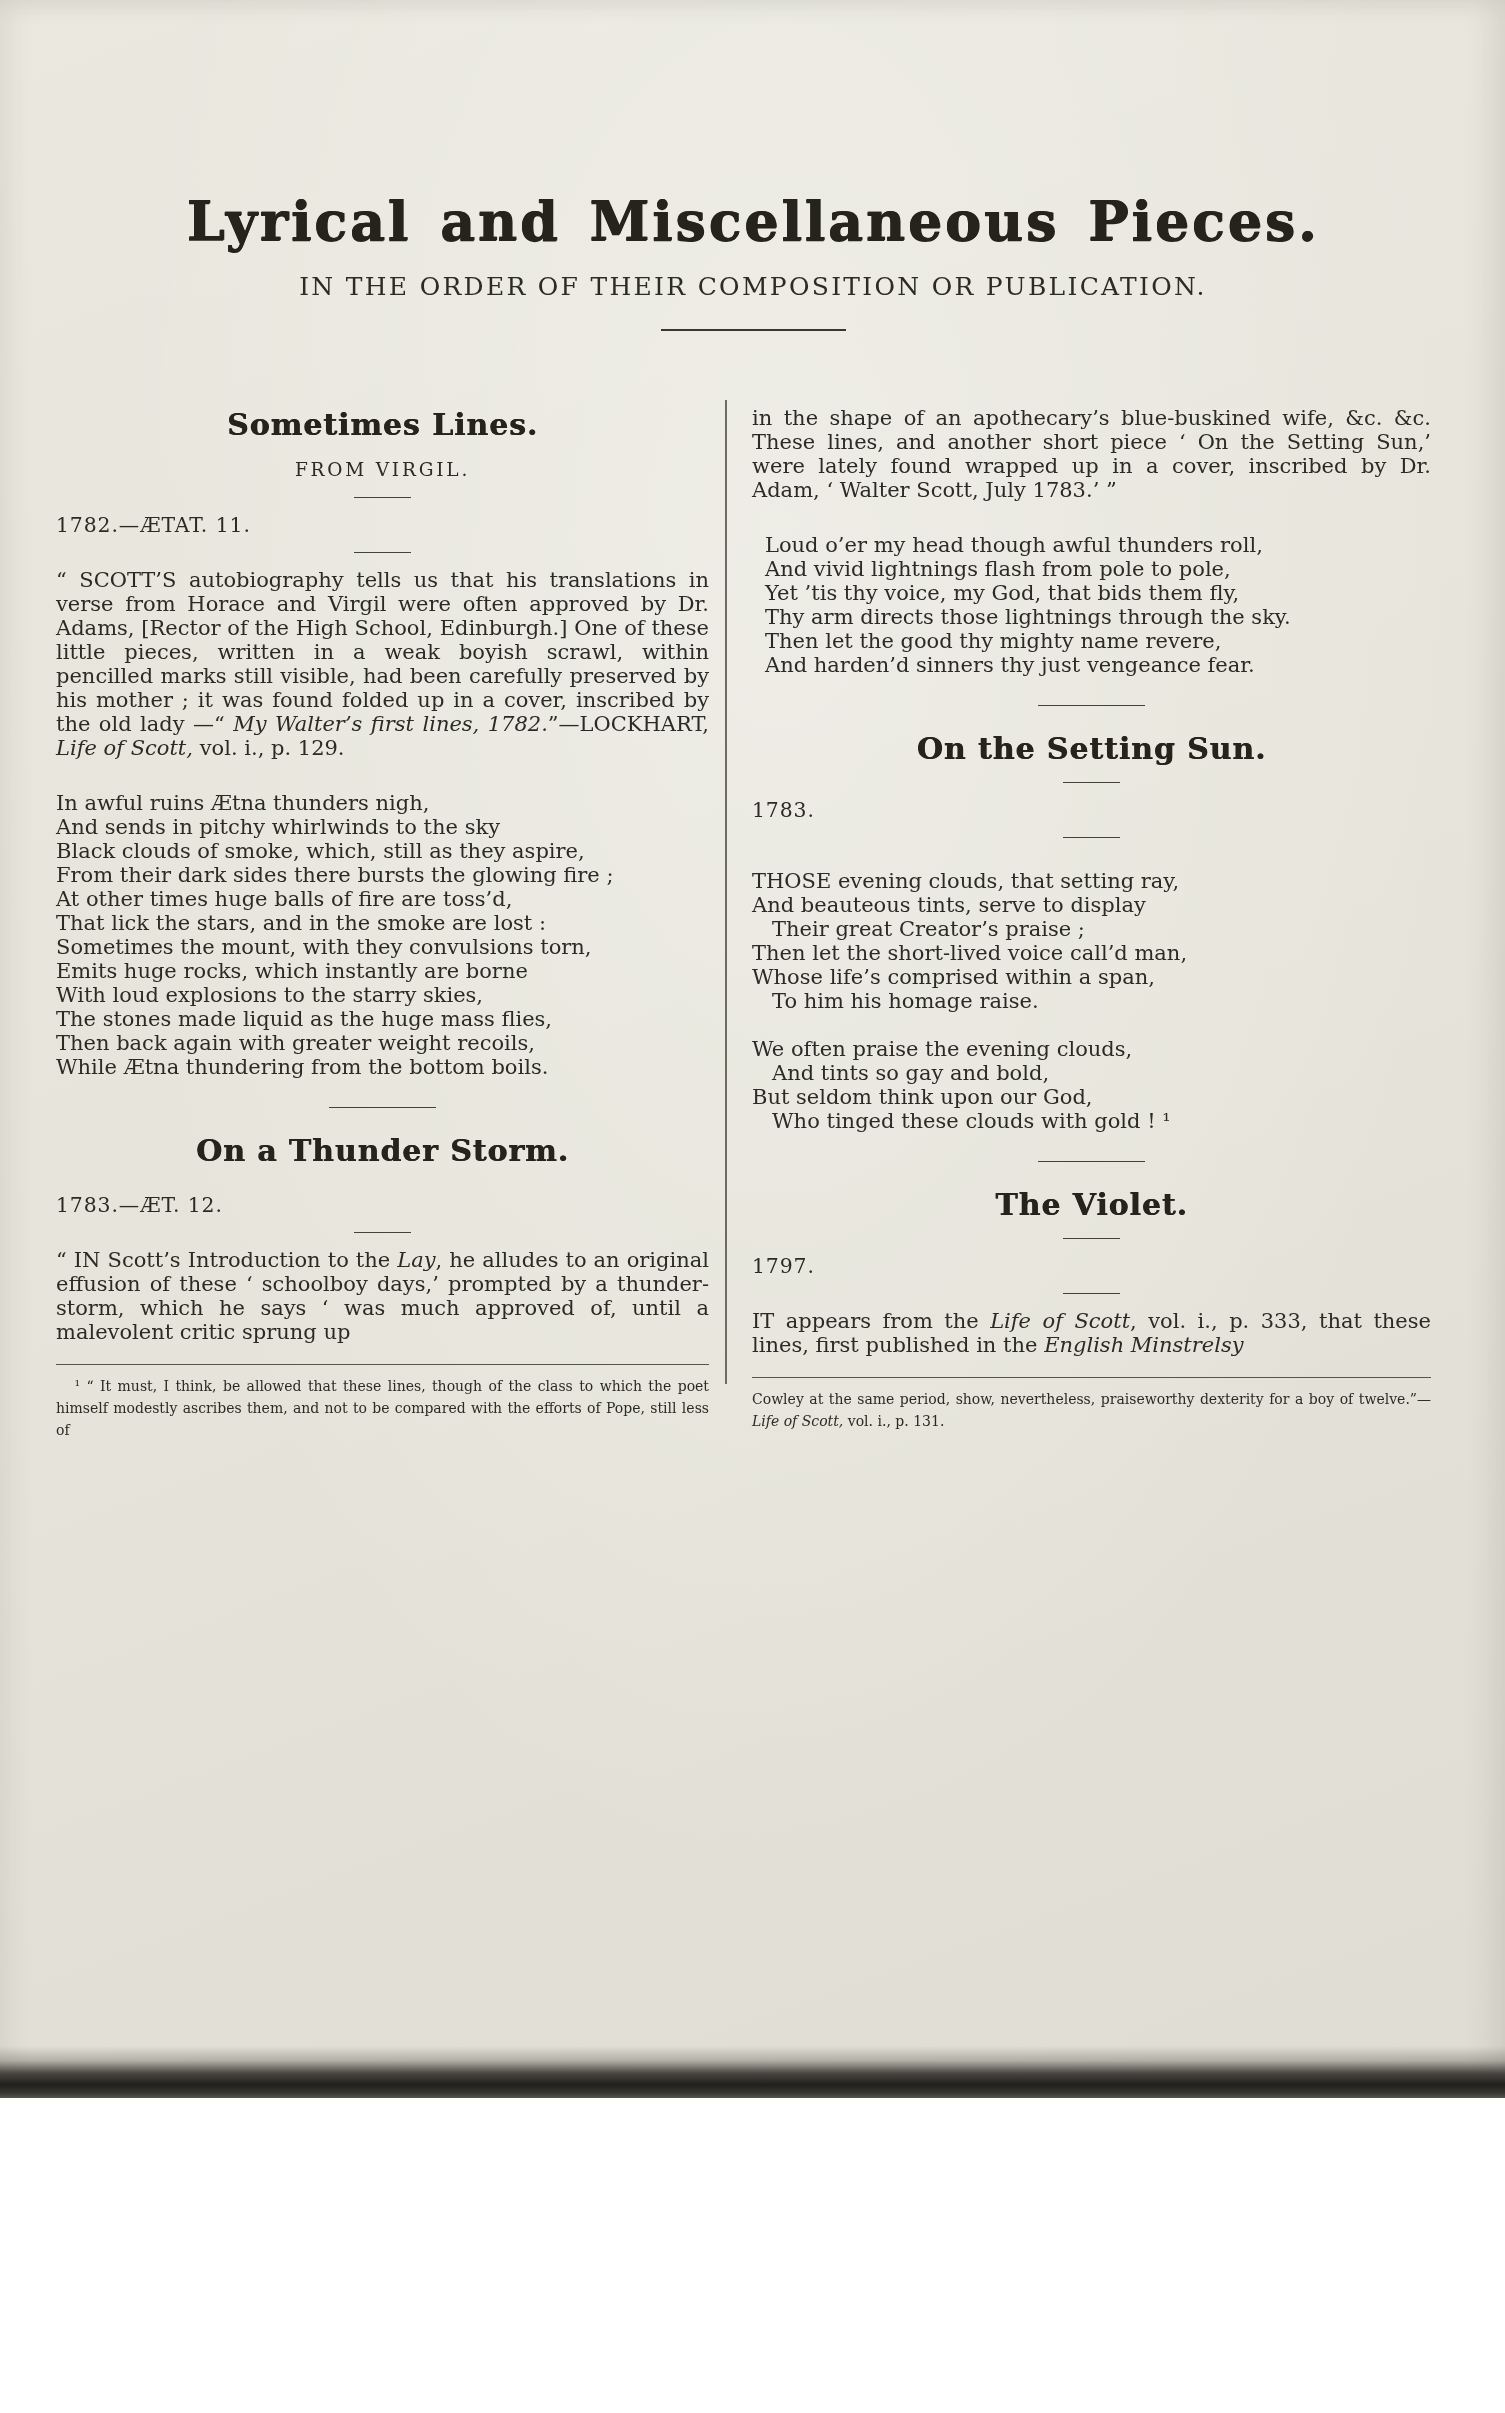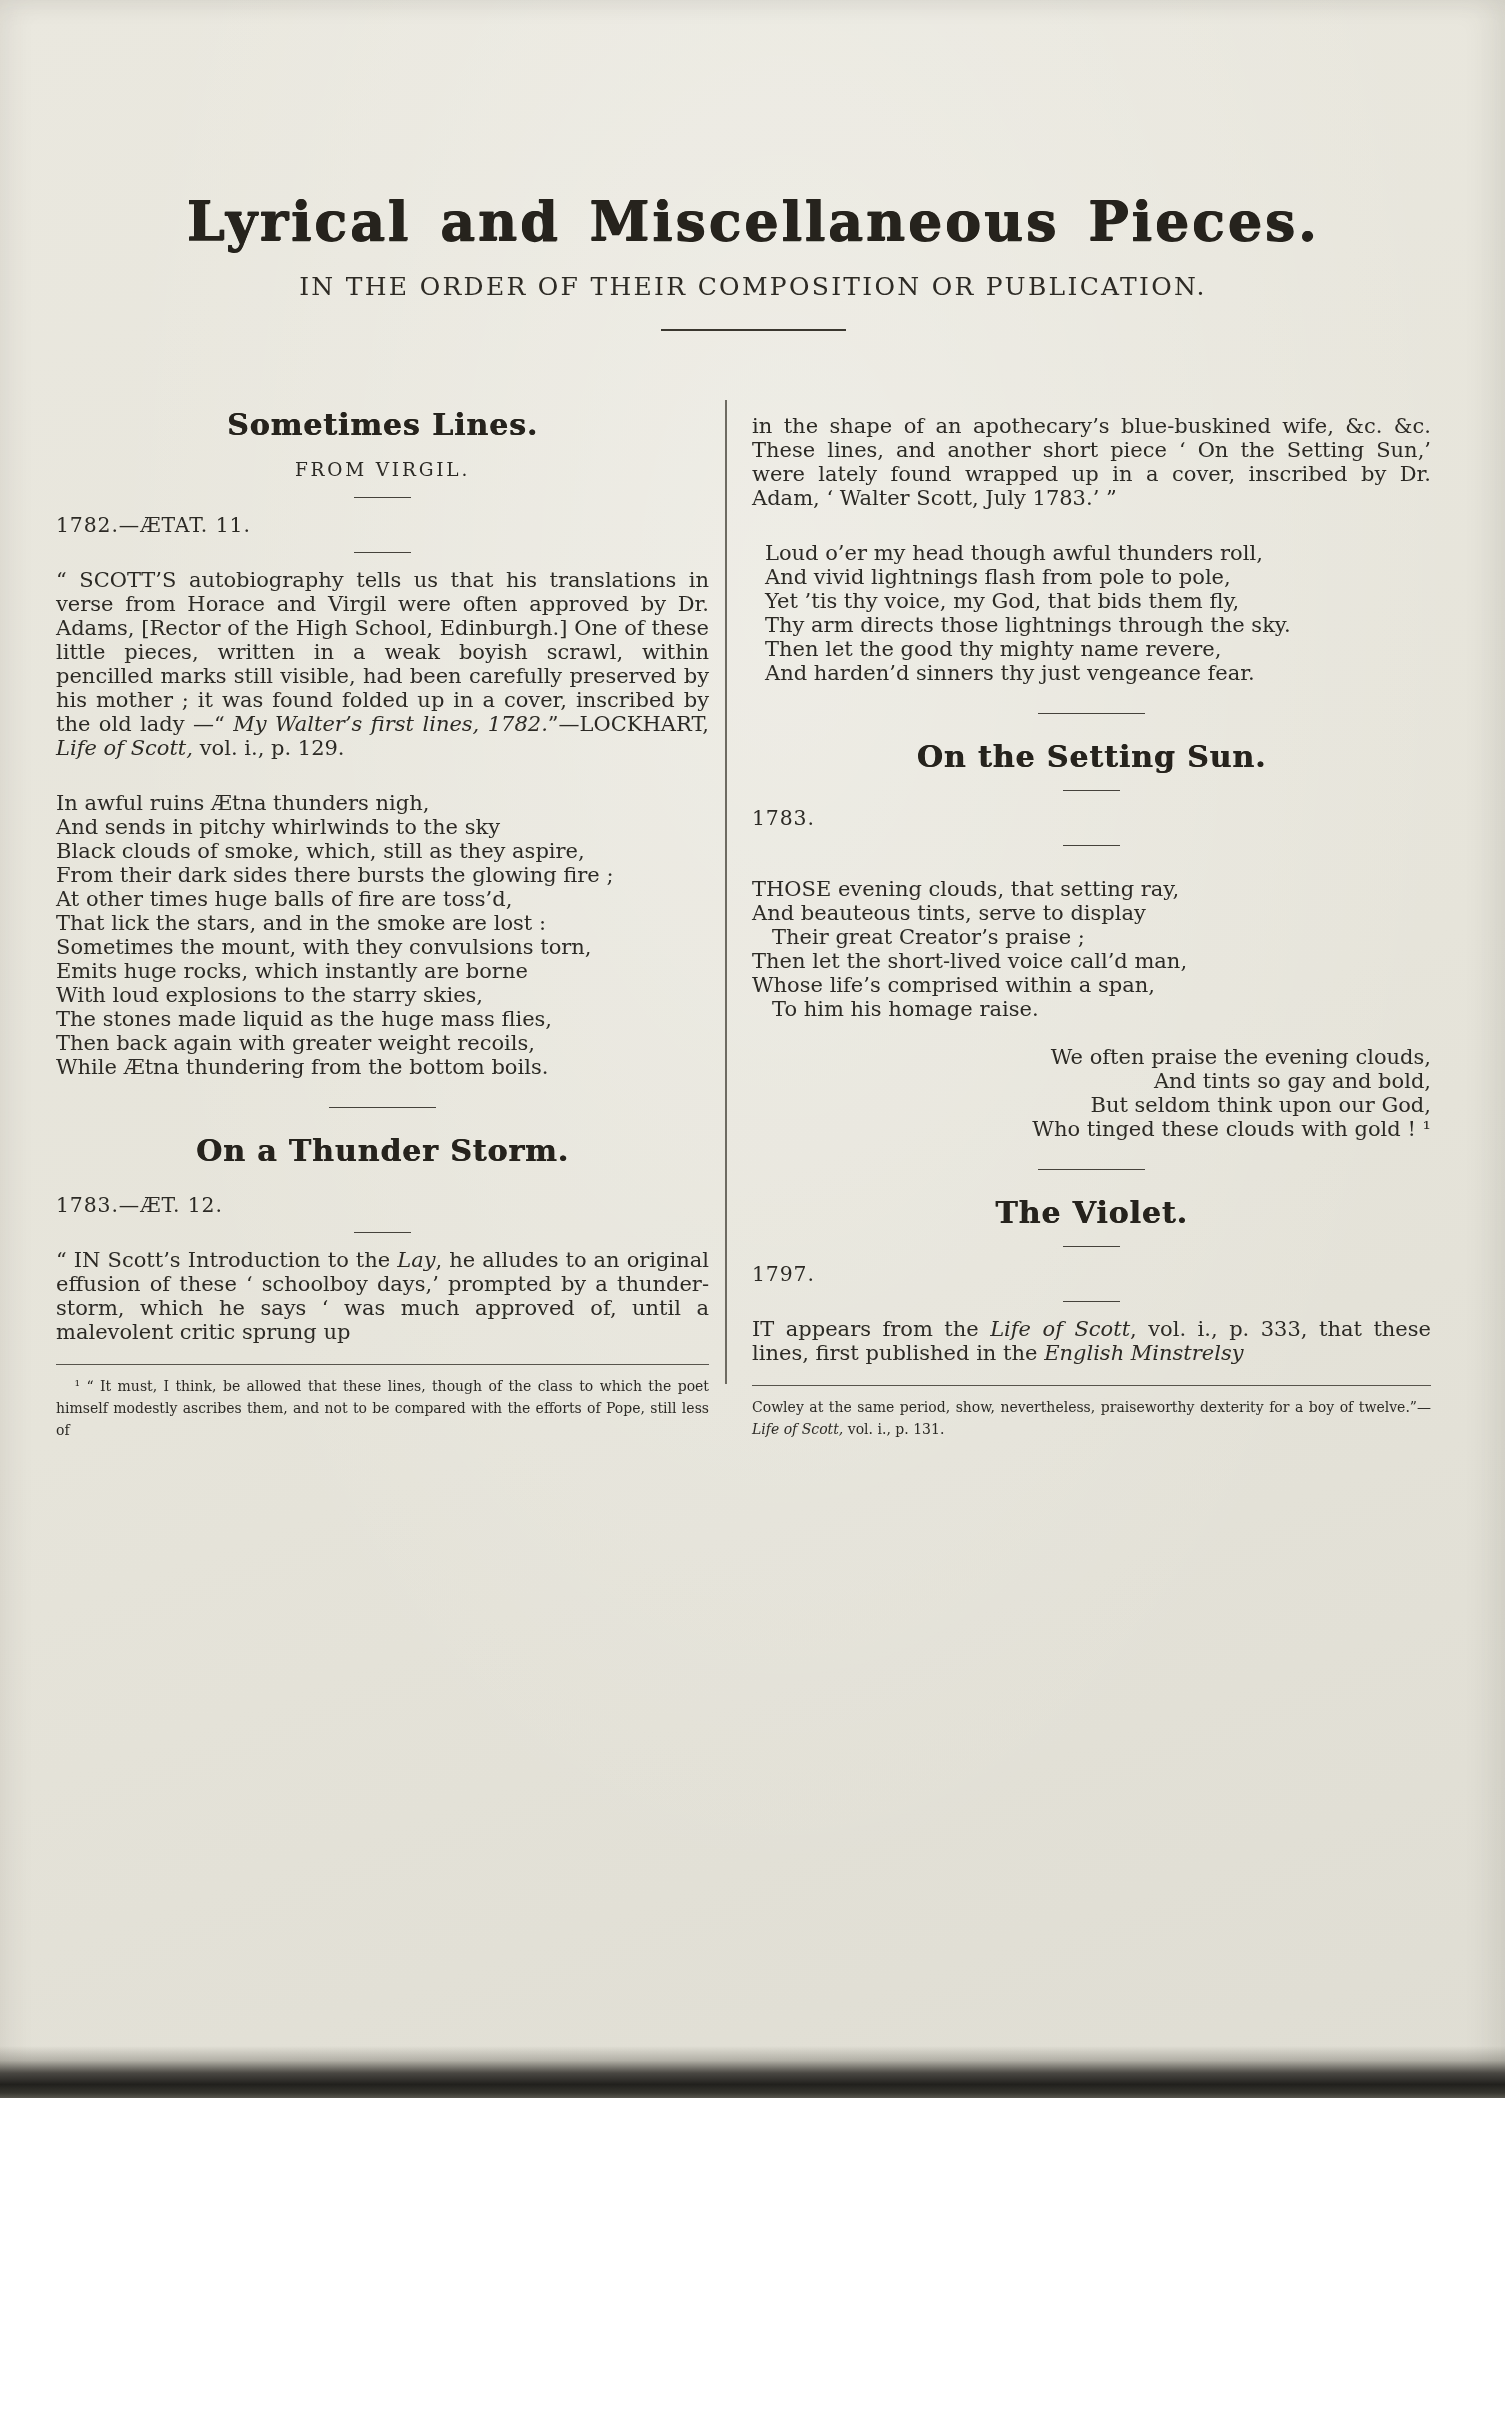--- a/index.html
+++ b/index.html
@@ -42,21 +42,21 @@
   .subheading { text-align: center; font-size: 18.5px; letter-spacing: 2.8px; margin-top: 15px; }
   .date-line  { font-size: 20.4px; letter-spacing: 0.9px; }
   .date-line.mt { margin-top: 24px; }
 
   .rule-sm { width: 57px;  border-top: 1.9px solid #45423b; margin: 15px auto; }
   .rule-md { width: 107px; border-top: 1.9px solid #45423b; margin: 28px auto 24px; }
 
   .prose { margin: 15px 0 0; text-align: justify; }
   .poem  { margin-top: 31px; }
   .poem.indent { padding-left: 13px; }
-  .poem.stanza-gap { margin-top: 24px; text-align: right; }
+  .poem.stanza-gap { margin-top: 24px; }
   .poem-line { white-space: pre-wrap; }
 
   .footnote-block { margin-top: 20.4px; }
   .fn-rule { border-top: 1.4px solid #57544c; margin: 0 0 9.3px; }
   .footnote { margin: 0; font-size: 14px; line-height: 22px; text-align: justify; }
   .footnote.indent-first { text-indent: 18.5px; }
 
   .page-bottom-edge {
     position: absolute; left: 0; right: 0; bottom: 0; height: 52px;
     background: linear-gradient(to bottom,
@@ -112,21 +112,21 @@
       <div class="fn-rule"></div>
       <p class="footnote indent-first">¹ “ It must, I think, be allowed that these lines, though of the class to which the poet himself modestly ascribes them, and not to be compared with the efforts of Pope, still less of</p>
     </div>
 
   </div>
 
   <div class="col-divider"></div>
 
   <div class="col col-right">
 
-    <p class="prose" style="margin-top:8px;">in the shape of an apothecary’s blue-buskined wife, &amp;c. &amp;c.  These lines, and another short piece ‘ On the Setting Sun,’ were lately found wrapped up in a cover, inscribed by Dr. Adam, ‘ Walter Scott, July 1783.’ ”</p>
+    <p class="prose" style="margin-top:0;">in the shape of an apothecary’s blue-buskined wife, &amp;c. &amp;c.  These lines, and another short piece ‘ On the Setting Sun,’ were lately found wrapped up in a cover, inscribed by Dr. Adam, ‘ Walter Scott, July 1783.’ ”</p>
     <div class="poem indent">
         <div class="poem-line">Loud o’er my head though awful thunders roll,</div>
         <div class="poem-line">And vivid lightnings flash from pole to pole,</div>
         <div class="poem-line">Yet ’tis thy voice, my God, that bids them fly,</div>
         <div class="poem-line">Thy arm directs those lightnings through the sky.</div>
         <div class="poem-line">Then let the good thy mighty name revere,</div>
         <div class="poem-line">And harden’d sinners thy just vengeance fear.</div>
       </div>
 
     <section>

